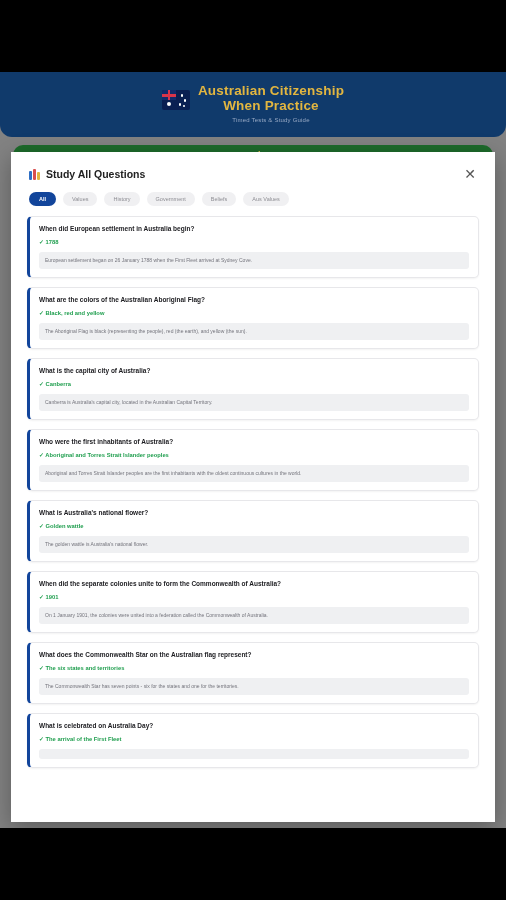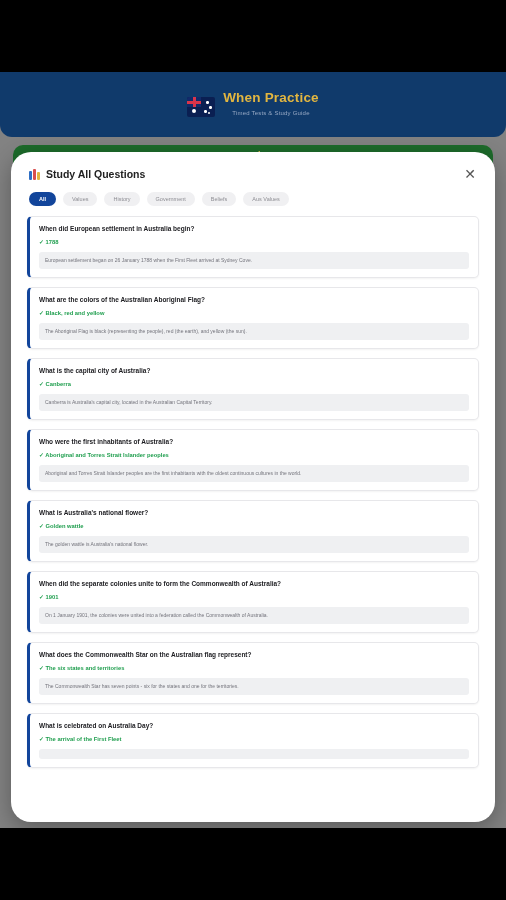--- a/index.html
+++ b/index.html
@@ -56,21 +56,21 @@
   .green-panel {
     position:absolute; left:13px; top:73px; width:480px; height:60px;
     background:#1d6b2b; border-radius:10px;
     display:flex; justify-content:center; padding-top:5px;
   }
   .green-panel-label { color:#e8c158; font-size:9px; font-weight:bold; }
 
   
   .modal {
     position:absolute; left:11px; top:80px; width:484px; height:670px;
-    background:#fff; border-radius:20px;
+    background:#fff; border-radius:0;
     box-shadow:0 6px 22px rgba(0,0,0,.30);
     overflow:hidden;
   }
   .modal-head {
     position:relative; padding:16px 18px 0 18px;
     display:flex; align-items:center;
   }
   .books-icon {
     width:11px; height:11px; position:relative; margin-right:6px; flex:none;
   }
@@ -120,20 +120,21 @@
       <div class="header-inner">
         <div class="flag-icon">
           <div class="uj"></div>
           <div class="star s1"></div>
           <div class="star s2"></div>
           <div class="star s3"></div>
           <div class="star s4"></div>
           <div class="star s5"></div>
         </div>
         <div class="title-block">
+          <div class="app-title">Australian Citizenship</div>
           <div class="app-title">When Practice</div>
           <div class="app-subtitle">Timed Tests &amp; Study Guide</div>
         </div>
       </div>
     </div>
 
     <div class="green-panel">
       <span class="green-panel-label">Study</span>
     </div>
 

